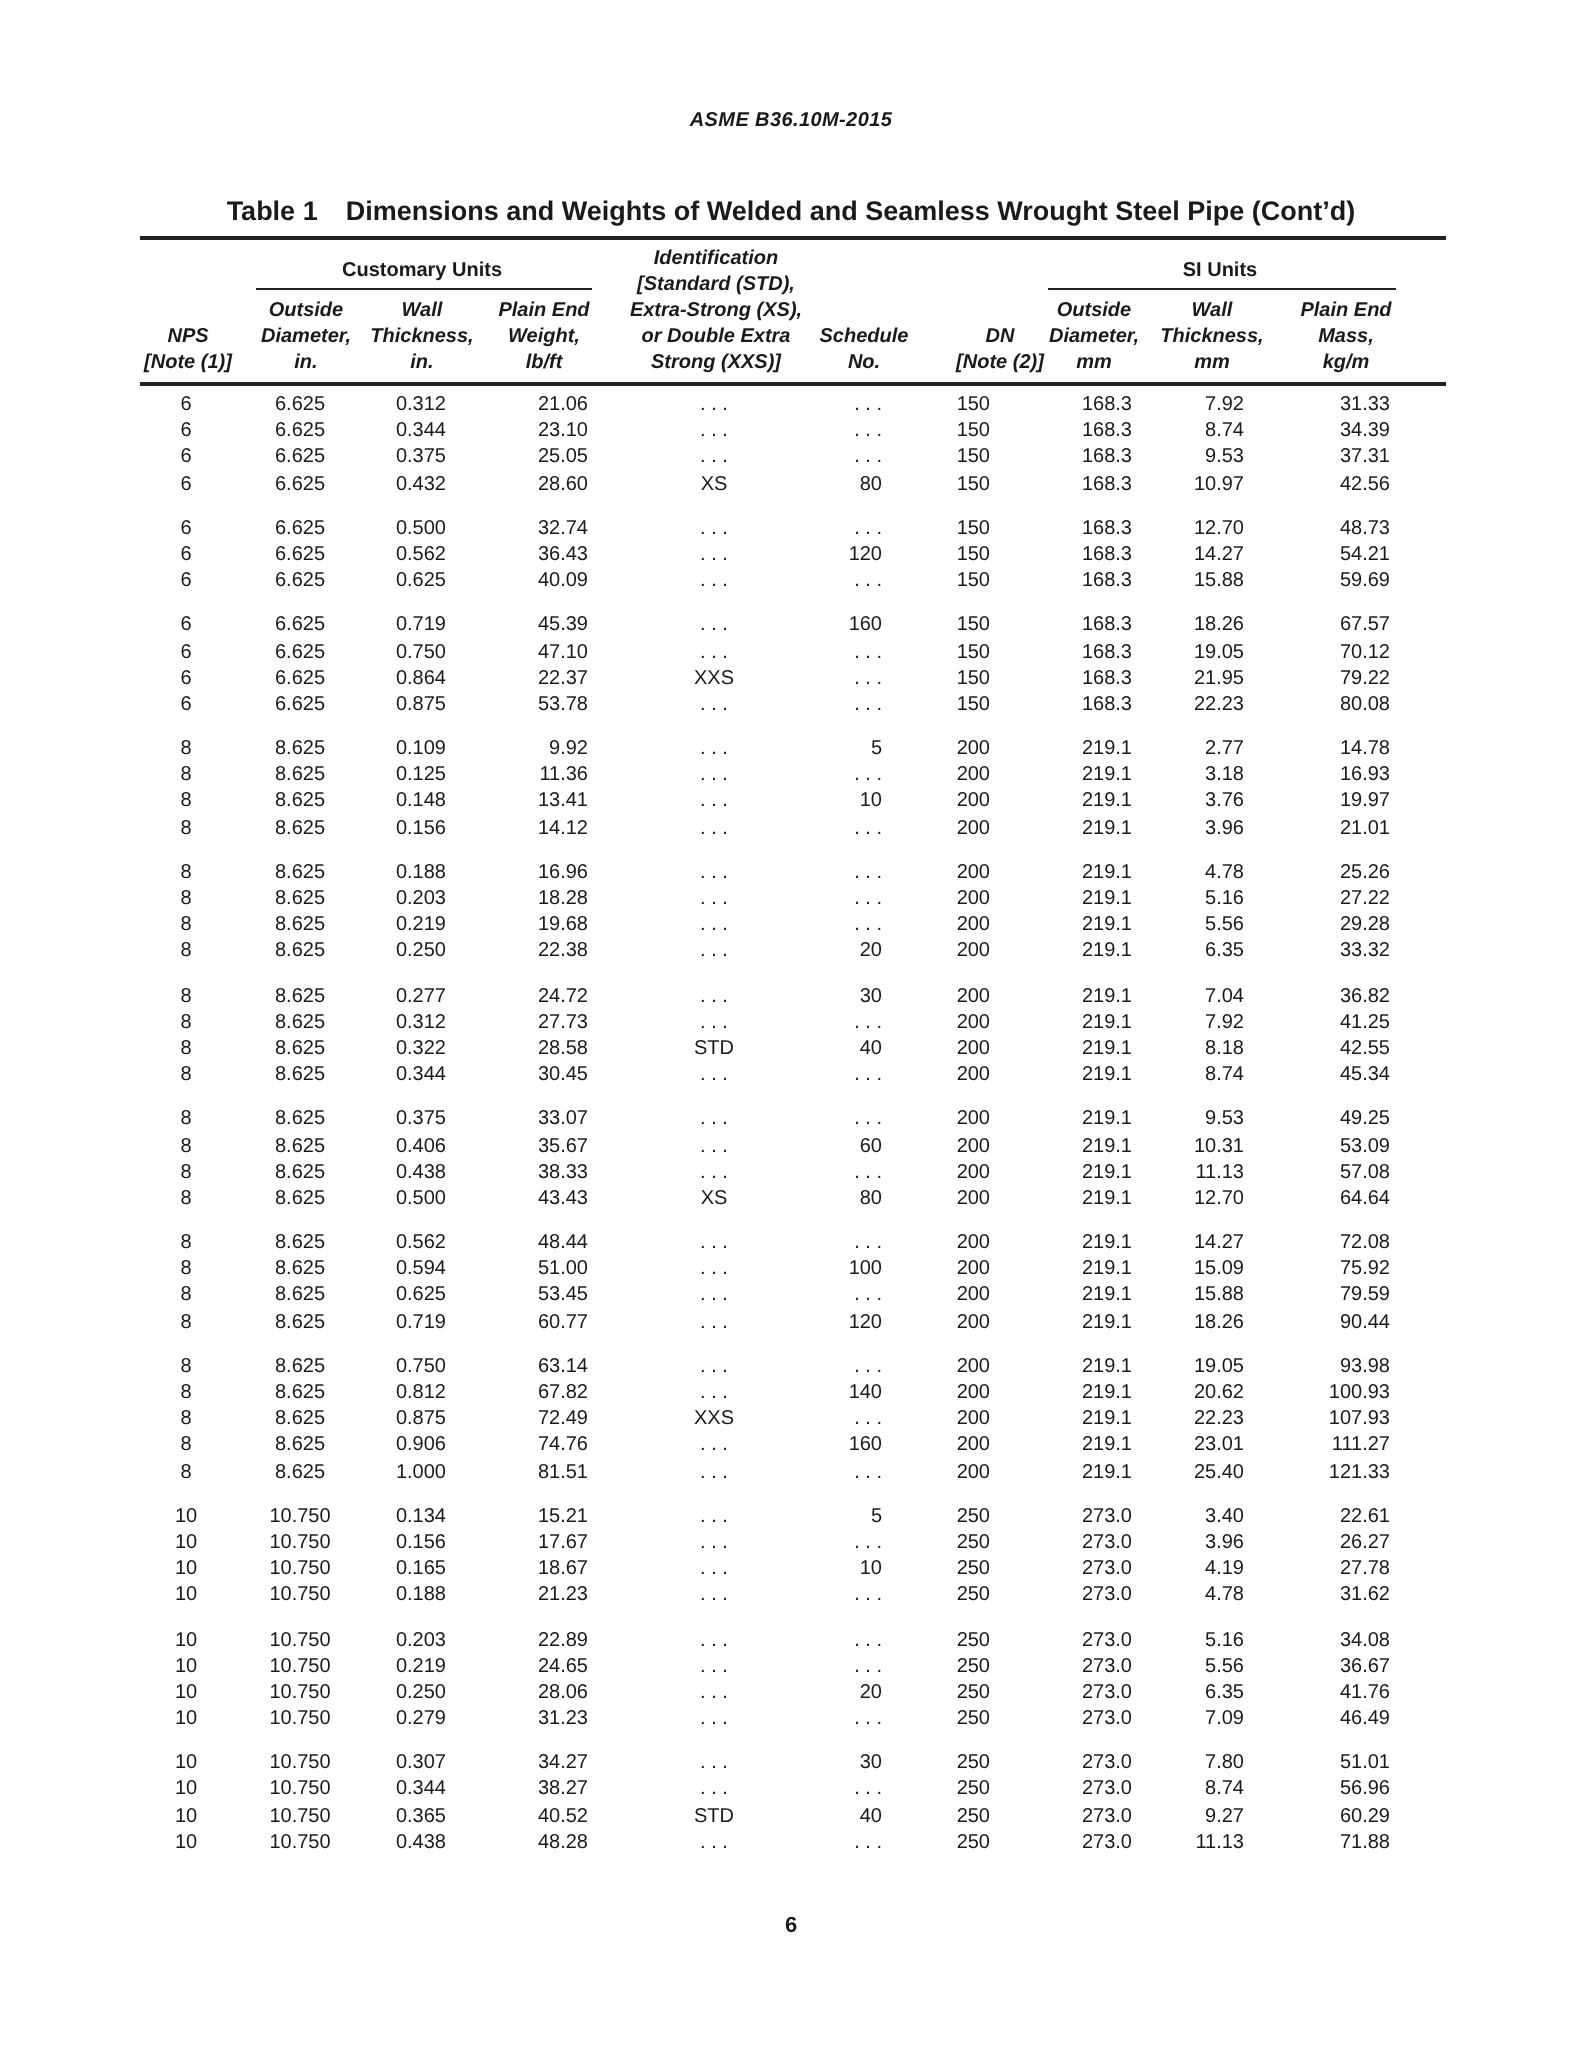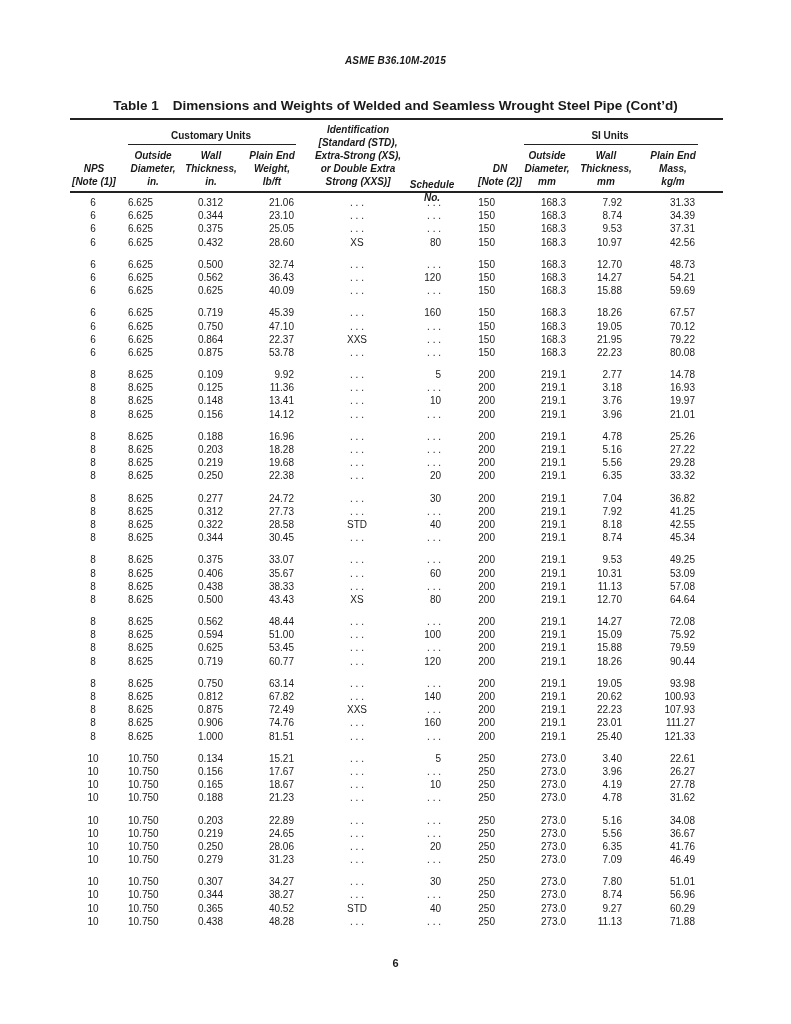--- a/index.html
+++ b/index.html
@@ -8,21 +8,21 @@
   .table-title { position:absolute; top:98px; left:0; width:791px; text-align:center; font-size:13.5px; font-weight:bold; }
   .table-title .num { margin-right:14px; }
   .rule { position:absolute; background:#222; }
   .hdr { position:absolute; font-size:10px; font-weight:bold; text-align:center; line-height:13px;font-style:italic; }
   .grp { position:absolute; font-size:10px; font-weight:bold; text-align:center; }
   #rows { position:absolute; left:0; top:197px; width:791px; }
   .row { position:relative; height:13.2px; font-size:10px; }
   .row.gap { margin-top:9px; }
   .cell { position:absolute; top:0; white-space:nowrap; }
   .c-nps { left:78px; width:30px; text-align:center; }
-  .c-od { left:128px; width:44px; text-align:left; }
+  .c-od { left:128px; width:44px; text-align:center; }
   .c-wt { left:180px; width:43px; text-align:right; }
   .c-wgt { left:250px; width:44px; text-align:right; }
   .c-id { left:320px; width:74px; text-align:center; }
   .c-sch { left:410px; width:31px; text-align:right; }
   .c-dn { left:466px; width:29px; text-align:right; }
   .c-sod { left:520px; width:46px; text-align:right; }
   .c-swt { left:580px; width:42px; text-align:right; }
   .c-mass { left:640px; width:55px; text-align:right; }
   .page-num { position:absolute; top:957px; left:0; width:791px; text-align:center; font-size:11px; font-weight:bold; }
 </style>
@@ -61,21 +61,21 @@
     <div>Weight,</div>
     <div>lb/ft</div>
   </div>
 <div class="hdr" style="left:306px;top:123px;width:104px;">
     <div>Identification</div>
     <div>[Standard (STD),</div>
     <div>Extra-Strong (XS),</div>
     <div>or Double Extra</div>
     <div>Strong (XXS)]</div>
   </div>
-<div class="hdr" style="left:408px;top:162px;width:48px;margin-top:16px;">
+<div class="hdr" style="left:408px;top:162px;width:48px;">
     <div>Schedule</div>
     <div>No.</div>
   </div>
 <div class="hdr" style="left:462px;top:162px;width:48px;margin-left:14px;">
     <div>DN</div>
     <div>[Note (2)]</div>
   </div>
 <div class="hdr" style="left:522px;top:149px;width:50px;">
     <div>Outside</div>
     <div>Diameter,</div>

